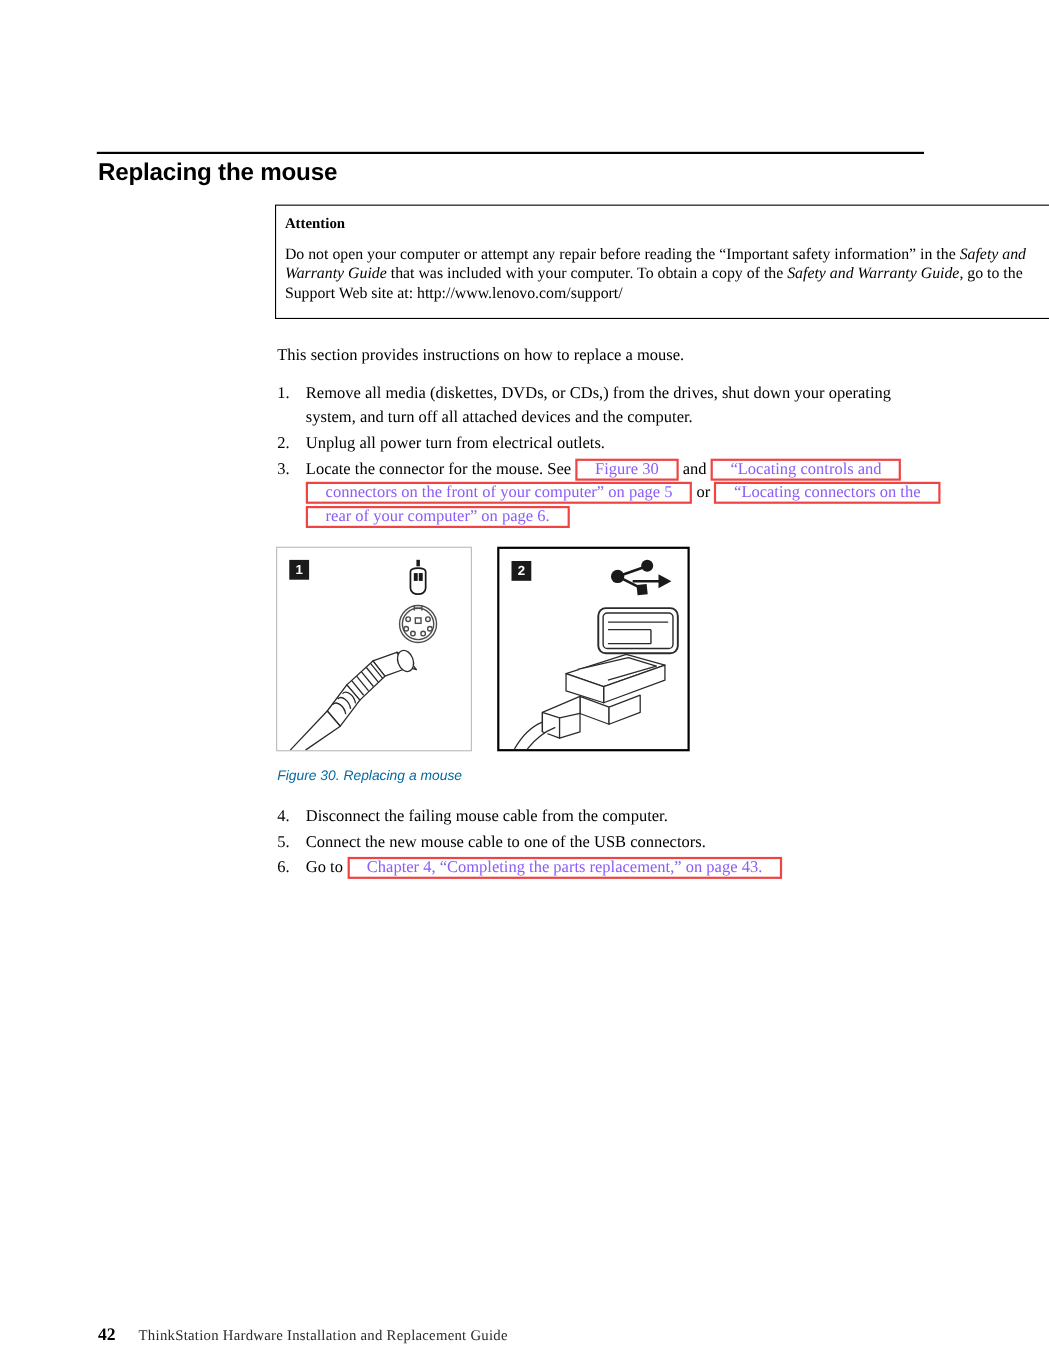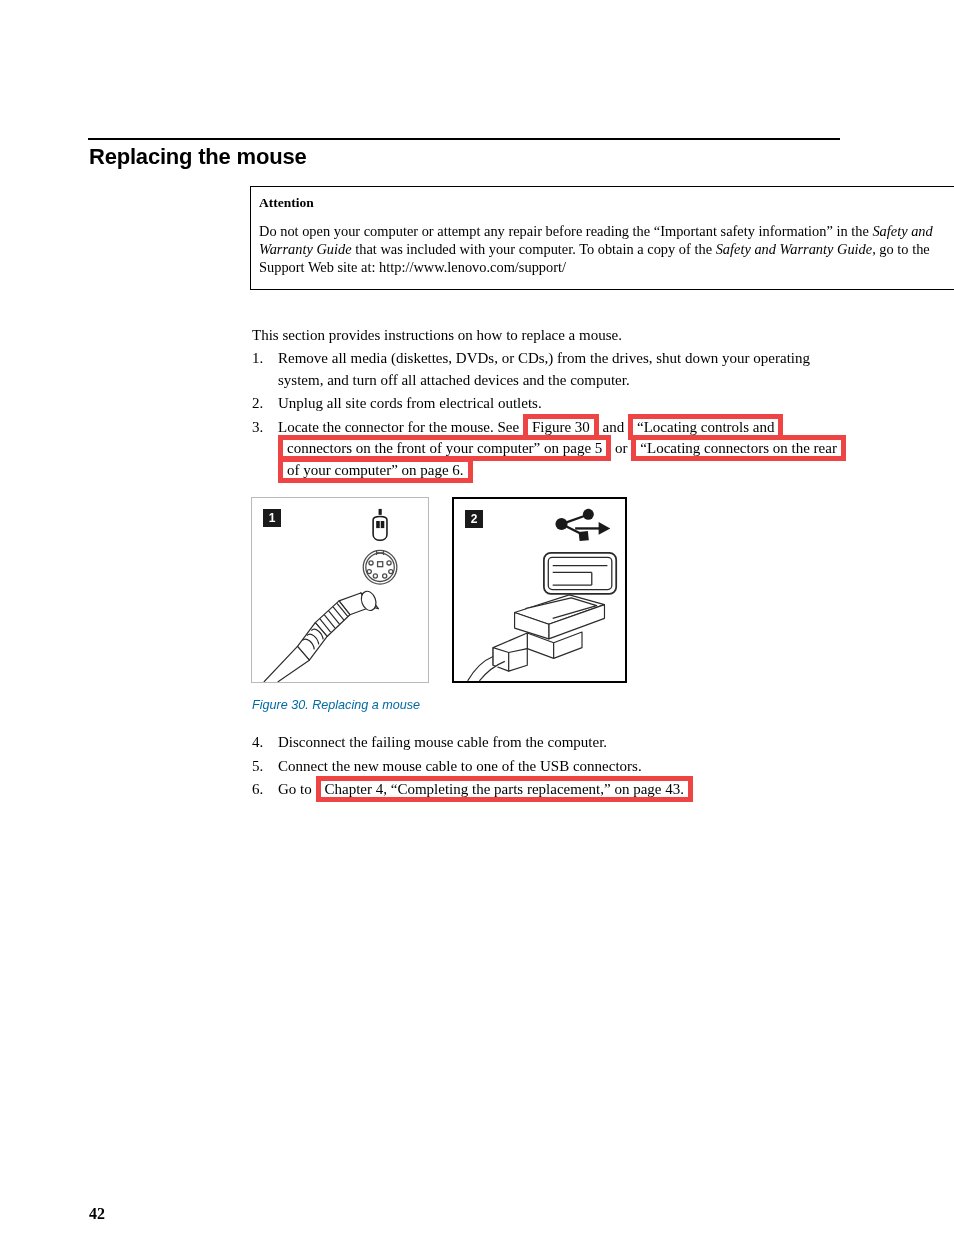--- a/index.html
+++ b/index.html
@@ -67,21 +67,21 @@
     font-size: 14.4px;
     line-height: 18.2px;
     text-align: left;
   }
   .attention-body i { }
 
   
   .intro-para {
     position: absolute;
     left: 252px;
-    top: 281px;
+    top: 269px;
     width: 590px;
     font-size: 15px;
     line-height: 21px;
   }
 
   
   .steps-a {
     position: absolute;
     left: 252px;
     top: 304px;
@@ -105,25 +105,25 @@
     flex: 0 0 26px;
     text-align: left;
     font-size: 15px;
   }
   .step-text {
     flex: 1 1 auto;
   }
 
   
   .doclink {
-    border: 5px solid #ef4444;
-    padding: 0 4px;
+    border: 2px solid #ef4444;
+    padding: 0 16px;
     box-decoration-break: clone;
     -webkit-box-decoration-break: clone;
-    color: #000000;
+    color: #8b5cf6;
     text-decoration: none;
   }
 
   
   .figure-wrap {
     position: absolute;
     left: 251px;
     top: 453px;
   }
   .panel {
@@ -216,21 +216,21 @@
 
   <div class="steps-a">
 
     <div class="step">
       <span class="step-num">1.</span>
       <span class="step-text">Remove all media (diskettes, DVDs, or CDs,) from the drives, shut down your operating system, and turn off all attached devices and the computer.</span>
     </div>
 
     <div class="step">
       <span class="step-num">2.</span>
-      <span class="step-text">Unplug all site cords from electrical outlets.</span>
+      <span class="step-text">Unplug all power turn from electrical outlets.</span>
     </div>
 
     <div class="step">
       <span class="step-num">3.</span>
       <span class="step-text"><span>Locate the connector for the mouse. See </span><a class="doclink" href="#">Figure 30</a><span> and </span><a class="doclink" href="#">“Locating controls and connectors on the front of your computer” on page 5</a><span> or </span><a class="doclink" href="#">“Locating connectors on the rear of your computer” on page 6.</a></span>
     </div>
 
   </div>
 
   <div class="figure-wrap">
@@ -336,15 +336,16 @@
 
     <div class="step">
       <span class="step-num">6.</span>
       <span class="step-text"><span>Go to </span><a class="doclink" href="#">Chapter 4, “Completing the parts replacement,” on page 43.</a></span>
     </div>
 
   </div>
 
   <div class="footer">
     <span class="footer-page">42</span>
+    <span class="footer-title">ThinkStation Hardware Installation and Replacement Guide</span>
   </div>
 
 </div>
 
 </body></html>

